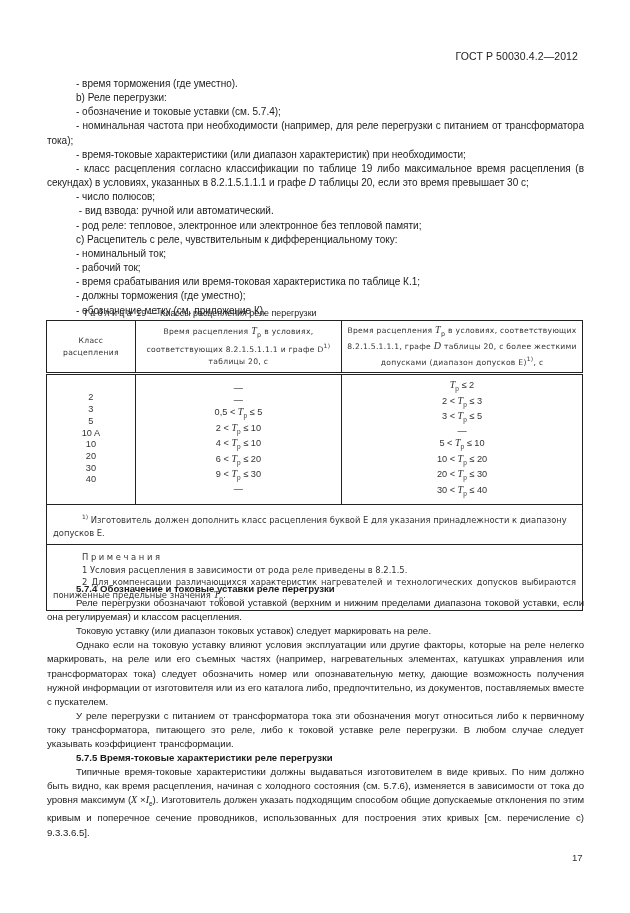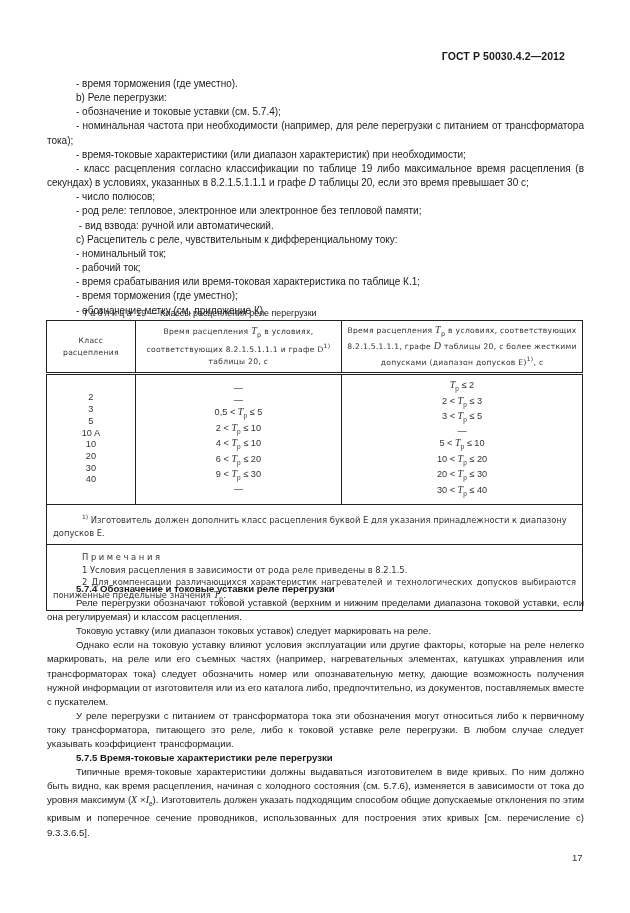--- a/index.html
+++ b/index.html
@@ -1,22 +1,22 @@
 <!DOCTYPE html>
 <html><head>
 <meta charset="utf-8">
 <style>
   html, body { margin: 0; padding: 0; background: #ffffff; }
   body {
     width: 630px; height: 913px; position: relative; overflow: hidden;
     font-family: "Liberation Sans", sans-serif; color: #1a1a1a;
   }
   .doc-header {
-    position: absolute; right: 65px; top: 50px;
-    font-size: 10.5px; font-weight: bold; letter-spacing: 0.1px;
+    position: absolute; right: 52px; top: 50px;
+    font-size: 10.5px; font-weight: normal; letter-spacing: 0.1px;
   }
   .body-text {
     position: absolute; left: 47px; width: 537px; top: 77px;
     font-size: 10px; line-height: 14.15px;
   }
   .p { margin: 0; }
   .ind { text-indent: 29px; }
   .table-caption {
     position: absolute; left: 47px; top: 308px; font-size: 8.9px; color: #222; margin-left: 36px;
   }
@@ -56,27 +56,27 @@
 <div class="doc-header">ГОСТ Р 50030.4.2—2012</div>
 
 <div class="body-text">
   <p class="p ind">- время торможения (где уместно).</p>
   <p class="p ind">b) Реле перегрузки:</p>
   <p class="p ind">- обозначение и токовые уставки (см. 5.7.4);</p>
   <p class="p ind justify">- номинальная частота при необходимости (например, для реле перегрузки с питанием от трансформатора тока);</p>
   <p class="p ind">- время-токовые характеристики (или  диапазон характеристик) при  необходимости;</p>
   <p class="p ind justify"><span>- класс расцепления согласно классификации по таблице 19 либо максимальное время расцепления (в секундах) в условиях, указанных в  8.2.1.5.1.1.1 и графе</span> <i>D</i> <span>таблицы 20, если это время превышает 30 с;</span></p>
   <p class="p ind">- число полюсов;</p>
+  <p class="p ind" style="white-space:pre"> - вид взвода: ручной или автоматический.</p>
   <p class="p ind">- род реле: тепловое, электронное или электронное без тепловой памяти;</p>
-  <p class="p ind" style="white-space:pre"> - вид взвода: ручной или автоматический.</p>
   <p class="p ind">c) Расцепитель с реле, чувствительным к дифференциальному току:</p>
   <p class="p ind">- номинальный ток;</p>
   <p class="p ind">- рабочий ток;</p>
   <p class="p ind">- время срабатывания или время-токовая характеристика по таблице К.1;</p>
-  <p class="p ind">- время торможения (где уместно);</p>
+  <p class="p ind">- должны торможения (где уместно);</p>
   <p class="p ind">- обозначение метку (см. приложение К).</p>
 </div>
 
 <div class="table-caption"><span class="sp">Таблица</span><span> 19 — Классы расцепления реле перегрузки</span></div>
 
 <table class="t19">
   <thead>
     <tr>
       <th class="c1">Класс расцепления</th>
       <th class="c2"><span>Время расцепления </span><i class="v">T</i><sub>p</sub><span> в условиях, соответствующих 8.2.1.5.1.1.1 и графе D</span><sup>1)</sup><span> таблицы 20, с</span></th>

